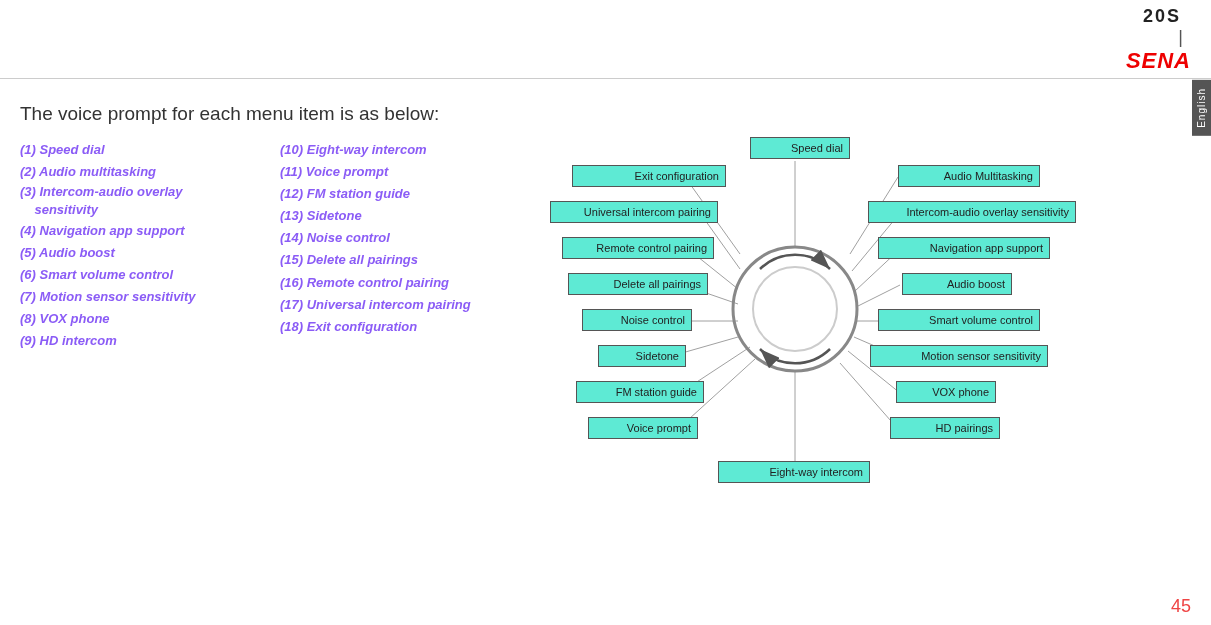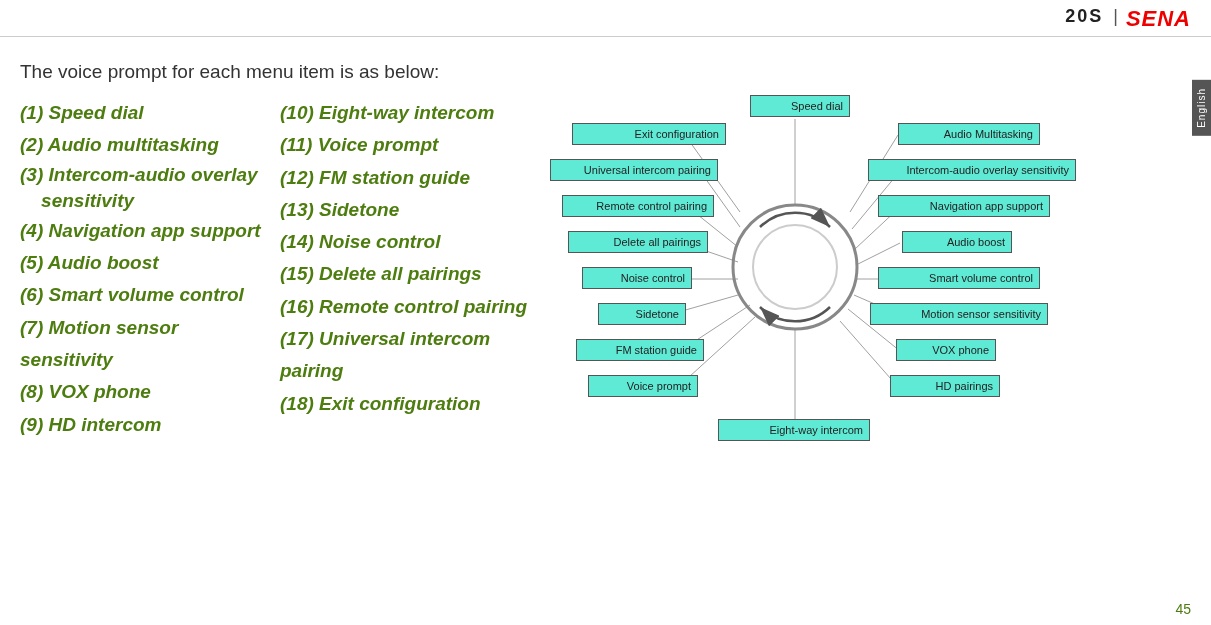--- a/index.html
+++ b/index.html
@@ -9,23 +9,24 @@
       background: #fff;
       font-family: Arial, sans-serif;
       overflow: hidden;
       position: relative;
     }
 
     
     .header {
       display: flex;
       justify-content: flex-end;
-      align-items: flex-start;
+      align-items: flex-end;
       padding: 6px 20px 4px 36px;
       border-bottom: 1px solid #ccc;
+      flex-direction: column;
     }
     .header-title {
       font-size: 18px;
       font-weight: bold;
       letter-spacing: 2px;
       margin-right: 10px;
       color: #222;
     }
     .sena-logo {
       font-size: 22px;
@@ -47,22 +48,22 @@
       transform: rotate(180deg);
       padding: 8px 4px;
       letter-spacing: 1px;
     }
 
     
     .page-number {
       position: absolute;
       bottom: 8px;
       right: 20px;
-      font-size: 14px;
-      color: #4d7c0f;
+      font-size: 18px;
+      color: #ef4444;
     }
 
     
     .content {
       display: flex;
       padding: 10px 20px 10px 20px;
       height: calc(100% - 44px);
     }
 
     
@@ -76,24 +77,24 @@
       color: #333;
       margin-bottom: 14px;
       margin-top: 14px;
     }
     .menu-list {
       display: grid;
       grid-template-columns: 1fr 1fr;
       gap: 2px 10px;
     }
     .menu-item {
-      font-size: 19px;
+      font-size: 13px;
       font-weight: bold;
       font-style: italic;
-      color: #4d7c0f;
+      color: #8b5cf6;
       line-height: 1.7;
     }
     .menu-item.two-line {
       line-height: 1.4;
     }
 
     
     .right-panel {
       flex: 1;
       position: relative;

